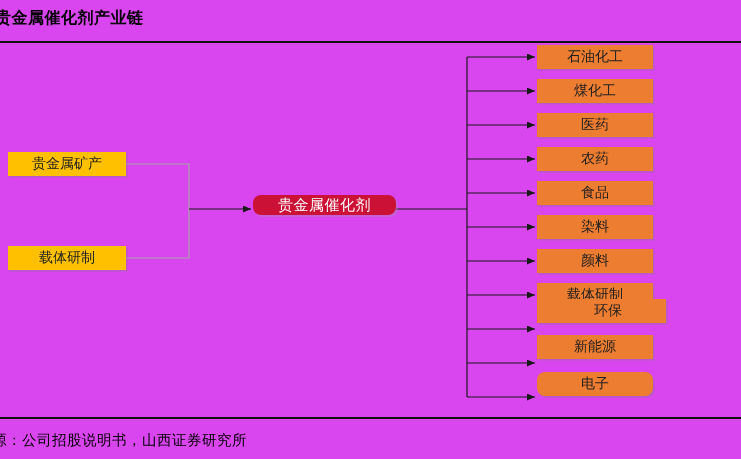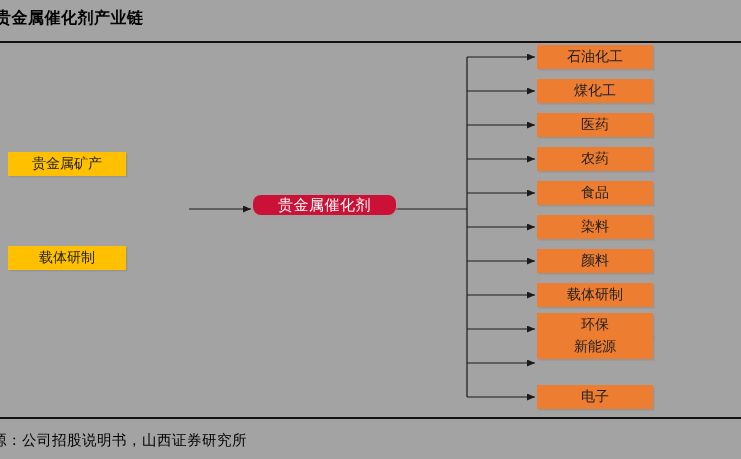--- a/index.html
+++ b/index.html
@@ -1,17 +1,17 @@
 <!DOCTYPE html>
 <html style="--c-input: #FFC000; --c-center: #CB1236; --c-output: #ED7D31; --c-center-text: #FFFFFF; --c-box-text: #1F1F1F; --c-bracket: #A6A6A6; --c-arrow: #1A1A1A;"><head>
 <meta charset="utf-8">
 <style>
   html,body{margin:0;padding:0;background:#fff;}
   .screen{
-    position:relative;width:741px;height:459px;background:#a3a3a3;
+    position:relative;width:741px;height:459px;background:#d946ef;
     font-family:"Liberation Sans","DejaVu Sans",sans-serif;overflow:hidden;
   }
   .figure-title{
     position:absolute;top:8px;left:-5px;font-size:16px;font-weight:bold;
     color:#000;white-space:nowrap;letter-spacing:.5px;
   }
   .rule{position:absolute;left:0;width:741px;height:1.5px;background:#111;}
   .rule.top{top:41px;}
   .rule.bottom{top:417px;}
   .source-note{
@@ -99,27 +99,27 @@
       </div>
       <div class="node output" style="top: 215px;">
         <span>染料</span>
       </div>
       <div class="node output" style="top: 249px;">
         <span>颜料</span>
       </div>
       <div class="node output" style="top: 283px;">
         <span>载体研制</span>
       </div>
-      <div class="node output" style="top: 313px;">
+      <div class="node output" style="top: 299px; padding-left: 13px;">
         <span>环保</span>
       </div>
       <div class="node output" style="top: 335px;">
         <span>新能源</span>
       </div>
-      <div class="node output" style="top: 385px;">
+      <div class="node output" style="top: 372px; border-radius: 8px;">
         <span>电子</span>
       </div>
     </div>
 
   <div class="rule bottom"></div>
   <div class="source-note">源：公司招股说明书，山西证券研究所</div>
 
 </div>
 
 </body></html>

